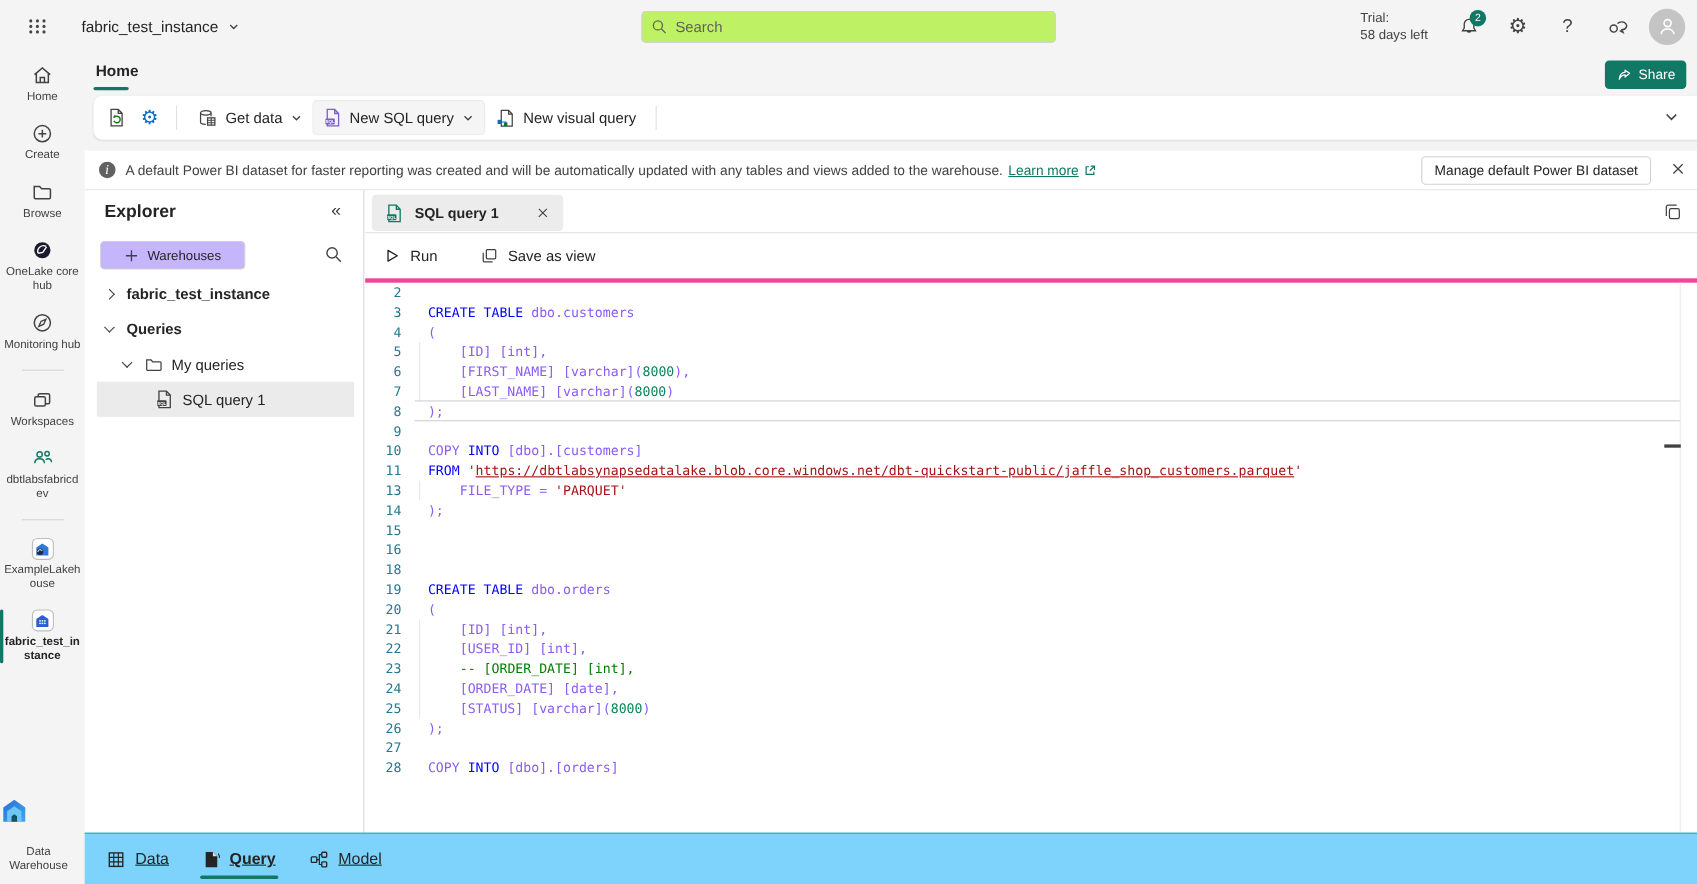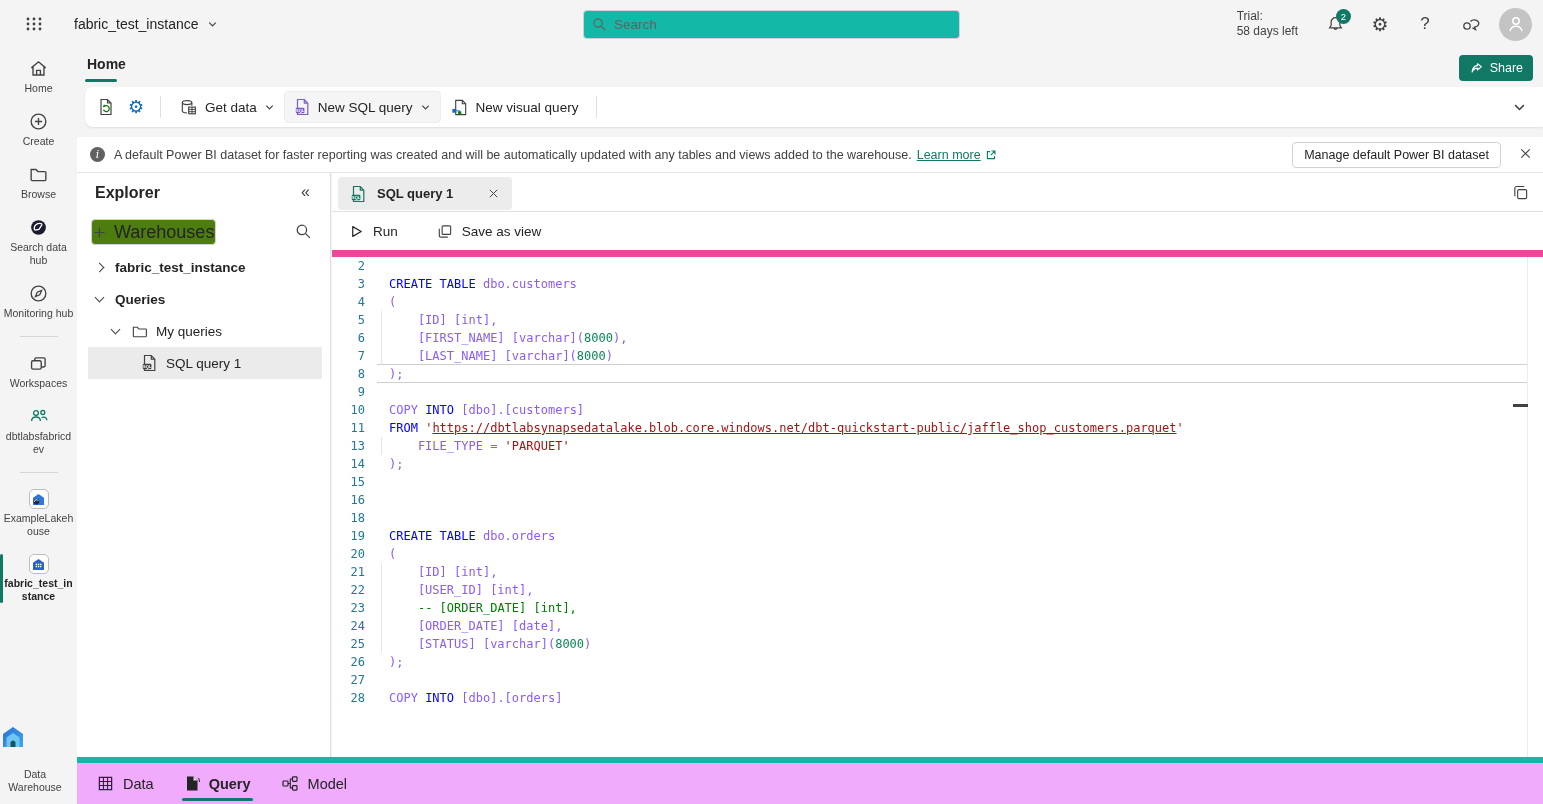--- a/index.html
+++ b/index.html
@@ -4,21 +4,21 @@
 <style>
   * { margin:0; padding:0; box-sizing:border-box; }
   html,body { width:1543px; height:804px; }
   body { font-family:"Liberation Sans", sans-serif; background:#f4f4f4; color:#242424; overflow:hidden; }
   #app { position:relative; width:1543px; height:804px; background:#f4f4f4; }
 
   
   #topbar { position:absolute; left:0; top:0; width:1543px; height:48px; background:#f4f4f4; display:flex; align-items:center; }
   #waffle { width:44px; height:40px; margin-left:12px; display:flex; align-items:center; justify-content:center; cursor:pointer; }
   #ws-title { display:flex; align-items:center; gap:8px; margin-left:18px; font-size:14px; color:#242424; cursor:pointer; }
-  #searchbox { position:absolute; left:583px; top:10px; width:377px; height:29px; background:#14b8a6; border:1px solid #d1d1d1; border-radius:4px; display:flex; align-items:center; padding:0 8px;justify-content:flex-end; }
+  #searchbox { position:absolute; left:583px; top:10px; width:377px; height:29px; background:#bef264; border:1px solid #d1d1d1; border-radius:4px; display:flex; align-items:center; padding:0 8px;justify-content:flex-end; }
   #searchbox input { border:none; outline:none; flex:1; font-size:13.5px; font-family:"Liberation Sans",sans-serif; margin-left:7px; color:#242424; background:transparent; }
   #searchbox input::placeholder { color:#616161; }
   #topbar-right { position:absolute; right:0; top:0; height:48px; display:flex; align-items:center; gap:13px; padding-right:11px; }
   .trial { font-size:12px; color:#424242; line-height:15px; margin-right:8px;margin-left:46px; }
   .tb-icon { width:32px; height:32px; display:flex; align-items:center; justify-content:center; position:relative; cursor:pointer; color:#424242; }
   .badge { position:absolute; top:1px; right:0px; min-width:15px; height:15px; border-radius:8px; background:#117865; color:#fff; font-size:9.5px; display:flex; align-items:center; justify-content:center; padding:0 3px; }
   #avatar { width:33px; height:33px; border-radius:50%; background:#c4c4c4; display:flex; align-items:center; justify-content:center; cursor:pointer; }
   .glyph { font-size:19px; line-height:1; color:#424242; }
 
   
@@ -49,57 +49,57 @@
   #info-icon { width:15px; height:15px; border-radius:50%; background:#616161; color:#fff; font-family:"DejaVu Serif",serif; font-style:italic; font-size:11px; display:flex; align-items:center; justify-content:center; flex:none; }
   #banner-msg { font-size:12.5px; color:#424242; margin-left:9px; }
   #learn-more { font-size:12.5px; color:#117865; text-decoration:underline; margin-left:5px; display:flex; align-items:center; gap:4px; cursor:pointer; }
   #manage-btn { position:absolute; right:42px; top:5px; height:26px; border:1px solid #d1d1d1; border-radius:4px; background:#fff; font-size:12.5px; color:#242424; display:flex; align-items:center; padding:0 11px; cursor:pointer; }
   #banner-close { position:absolute; right:10px; top:9px; cursor:pointer; }
 
   
   #explorer { position:absolute; left:77px; top:173px; width:254px; bottom:47px; background:#fff; border-right:1px solid #e0e0e0; }
   #explorer-title { position:absolute; left:18px; top:11px; font-size:16px; font-weight:bold; color:#242424; }
   #explorer-collapse { position:absolute; right:20px; top:10px; font-size:16px; color:#424242; cursor:pointer; }
-  #warehouses-btn { position:absolute; left:14px; top:46px; height:26px; border:1px solid #d1d1d1; border-radius:4px; background:#4d7c0f; display:flex; align-items:center; gap:8px; padding:0 1px; font-size:18px; color:#242424; cursor:pointer; }
+  #warehouses-btn { position:absolute; left:14px; top:46px; height:26px; border:1px solid #d1d1d1; border-radius:4px; background:#c4b5fd; display:flex; align-items:center; gap:8px; padding:0 21px; font-size:12px; color:#242424; cursor:pointer; }
   #explorer-search { position:absolute; right:18px; top:50px; cursor:pointer; }
   #tree { position:absolute; left:0; right:1px; top:78px; bottom:0; overflow:hidden; }
   .tree-row { height:32px; display:flex; align-items:center; font-size:13.5px; color:#242424; cursor:pointer; }
   .tree-row.selected { background:#ebebeb; }
   .tree-row .lab { margin-left:0; }
   .tree-row.bold .lab { font-weight:bold; }
   .chev { width:7px; height:7px; border-right:1.4px solid #424242; border-bottom:1.4px solid #424242; display:inline-block; flex:none; }
   .chev.right { transform:rotate(-45deg); }
   .chev.down { transform:rotate(45deg); margin-top:-3px; }
   .chev-slot { width:16px; display:flex; justify-content:center; flex:none; margin-right:8px; }
   .tree-ico { margin-right:8px; display:flex; flex:none; }
 
   
   #editor { position:absolute; left:332px; top:173px; right:0; bottom:47px; background:#fff; }
   #tabstrip { position:absolute; left:0; right:0; top:0; height:39px; border-bottom:1px solid #e0e0e0; }
   #qtab { position:absolute; left:6px; top:4px; height:33px; background:#ececec; border-radius:4px; display:flex; align-items:center; padding:0 12px; gap:10px; cursor:pointer; }
   #qtab .qtab-label { font-size:13px; font-weight:bold; color:#242424; }
   #qtab .qtab-close { margin-left:24px; display:flex; cursor:pointer; }
   #copy-results { position:absolute; right:14px; top:11px; cursor:pointer; }
-  #qtoolbar { position:absolute; left:0; right:0; top:39px; height:45px; border-bottom:7px solid #ec4899; display:flex; align-items:center; padding-left:17px; }
+  #qtoolbar { position:absolute; left:0; right:0; top:39px; height:45px; border-bottom:4px solid #ec4899; display:flex; align-items:center; padding-left:17px; }
   .qt-btn { display:flex; align-items:center; gap:9px; font-size:13.5px; color:#242424; cursor:pointer; }
   #save-view-btn { margin-left:38px; }
 
   #code { position:absolute; left:0; right:0; top:84px; bottom:0; overflow:hidden; font-family:"DejaVu Sans Mono",monospace; font-size:12px; }
   .crow { position:relative; height:18px; line-height:18px; white-space:pre; }
   .gut { position:absolute; left:0; width:33px; text-align:right; color:#237893; }
   .ctext { position:absolute; left:57px; color:#000; }
   .iguide { position:absolute; left:49px; top:0; bottom:0; border-left:1px solid #e6e6e6; }
   .clbox { position:absolute; left:45px; right:15px; top:-1px; bottom:0; border-top:1px solid #cfcfcf; border-bottom:1px solid #cfcfcf; }
   .tk-k { color:#0000ff; } .tk-s { color:#a31515; } .tk-u { color:#a31515; text-decoration:underline; }
   .tk-n { color:#098658; } .tk-c { color:#008000; } .tk-p { color:#8b5cf6; }
   #overview-ruler { position:absolute; right:15px; top:84px; bottom:0; border-left:1px solid #ececec; width:0; }
   #ruler-mark { position:absolute; right:0; top:147px; width:15px; height:3px; background:#424242; }
 
   
-  #statusbar { position:absolute; left:77px; right:0; bottom:0; height:47px; background:#f0abfc; border-top:6px solid #14b8a6; display:flex; align-items:center; padding-left:18px; gap:26px; }
+  #statusbar { position:absolute; left:77px; right:0; bottom:0; height:47px; background:#7dd3fc; border-top:1px solid #14b8a6; display:flex; align-items:center; padding-left:18px; gap:26px;text-decoration:underline; }
   .sb-item { position:relative; height:47px; display:flex; align-items:center; gap:9px; font-size:14.5px; color:#242424; cursor:pointer; padding:0 2px; }
   .sb-item.active { font-weight:bold; }
   .sb-underline { position:absolute; left:0; right:0; bottom:6px; height:3px; border-radius:2px; background:#117865; }
 </style>
 </head>
 <body>
 
 <div id="app">
 
   <div id="topbar">
@@ -189,21 +189,21 @@
         </span>
         <div class="ri-label">Browse</div>
       </div>
       <div class="rail-item">
         <span style="display: flex;">
           <svg width="21" height="21" viewBox="0 0 20 20">
             <circle cx="10" cy="10" r="7" fill="#1b1a2e"></circle>
             <path d="M6.2 12.5 a5 5 0 0 1 7.2 -5.8 M13.6 7 L10.4 11.8 L6.4 12.6" fill="none" stroke="#fff" stroke-width="1.2"></path>
           </svg>
         </span>
-        <div class="ri-label">Search data hub</div>
+        <div class="ri-label">OneLake core hub</div>
       </div>
       <div class="rail-item">
         <span style="display: flex;">
           <svg width="21" height="21" viewBox="0 0 20 20">
             <circle cx="10" cy="10" r="7" fill="none" stroke="#424242" stroke-width="1.3"></circle>
             <path d="M7 13 L8.8 8.8 L13 7 L11.2 11.2 Z" fill="none" stroke="#424242" stroke-width="1.2"></path>
           </svg>
         </span>
         <div class="ri-label">Monitoring hub</div>
       </div>

